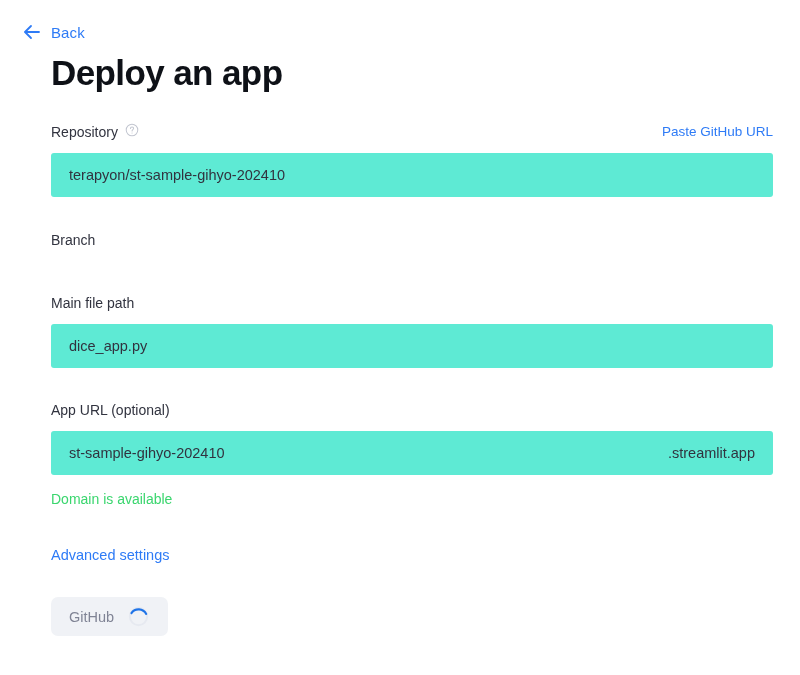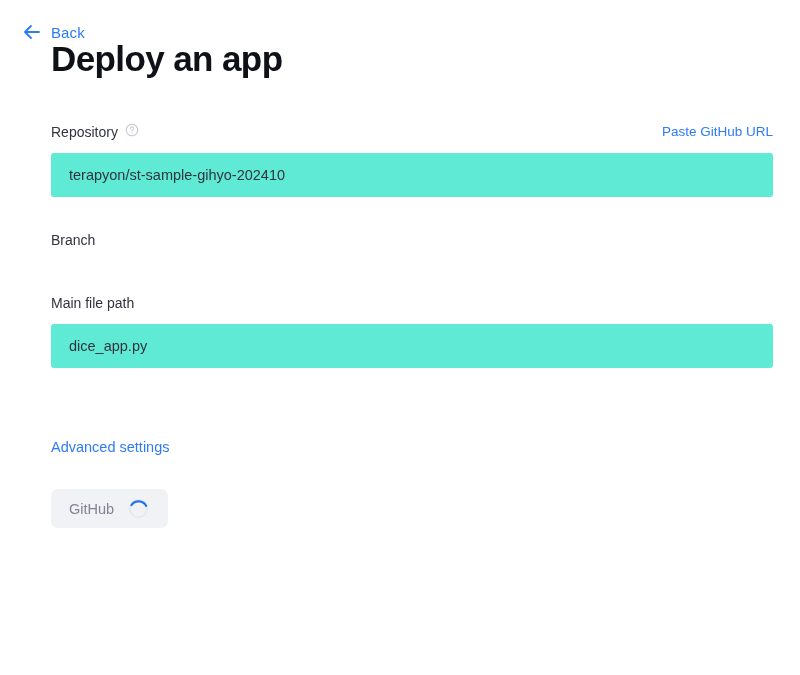--- a/index.html
+++ b/index.html
@@ -46,21 +46,21 @@
   .back-label {
     color: #2e7bf6;
     font-size: 15px;
     letter-spacing: 0.1px;
   }
 
   
   .page-title {
     position: absolute;
     left: 51px;
-    top: 38px;
+    top: 52px;
     margin: 0;
     font-size: 35px;
     line-height: 42px;
     font-weight: 700;
     letter-spacing: -0.6px;
     color: #0e1117;
   }
 
   
   .form {
@@ -242,20 +242,32 @@
         </span>
       </div>
       <div class="input-box">
         <span class="input-value">dice_app.py</span>
       </div>
     </div>
 
     <div class="spacer-33"></div>
 
     
+    <div class="field-block">
+      <div class="field-label-row">
+        <span class="field-label-left">
+          <span class="field-label">App URL (optional)</span>
+        </span>
+      </div>
+      <div class="input-box">
+        <span class="input-value">st-sample-gihyo-202410</span>
+        <span class="input-suffix">.streamlit.app</span>
+      </div>
+      <div class="status-text">Domain is available</div>
+    </div>
 
     
     <a class="advanced-link" href="#">Advanced settings</a>
 
     
     <div class="deploy-row">
       <button class="deploy-button">
         <span class="deploy-label">GitHub</span>
         <span class="spinner">
           <svg viewBox="0 0 22 22" width="21" height="21" fill="none">

